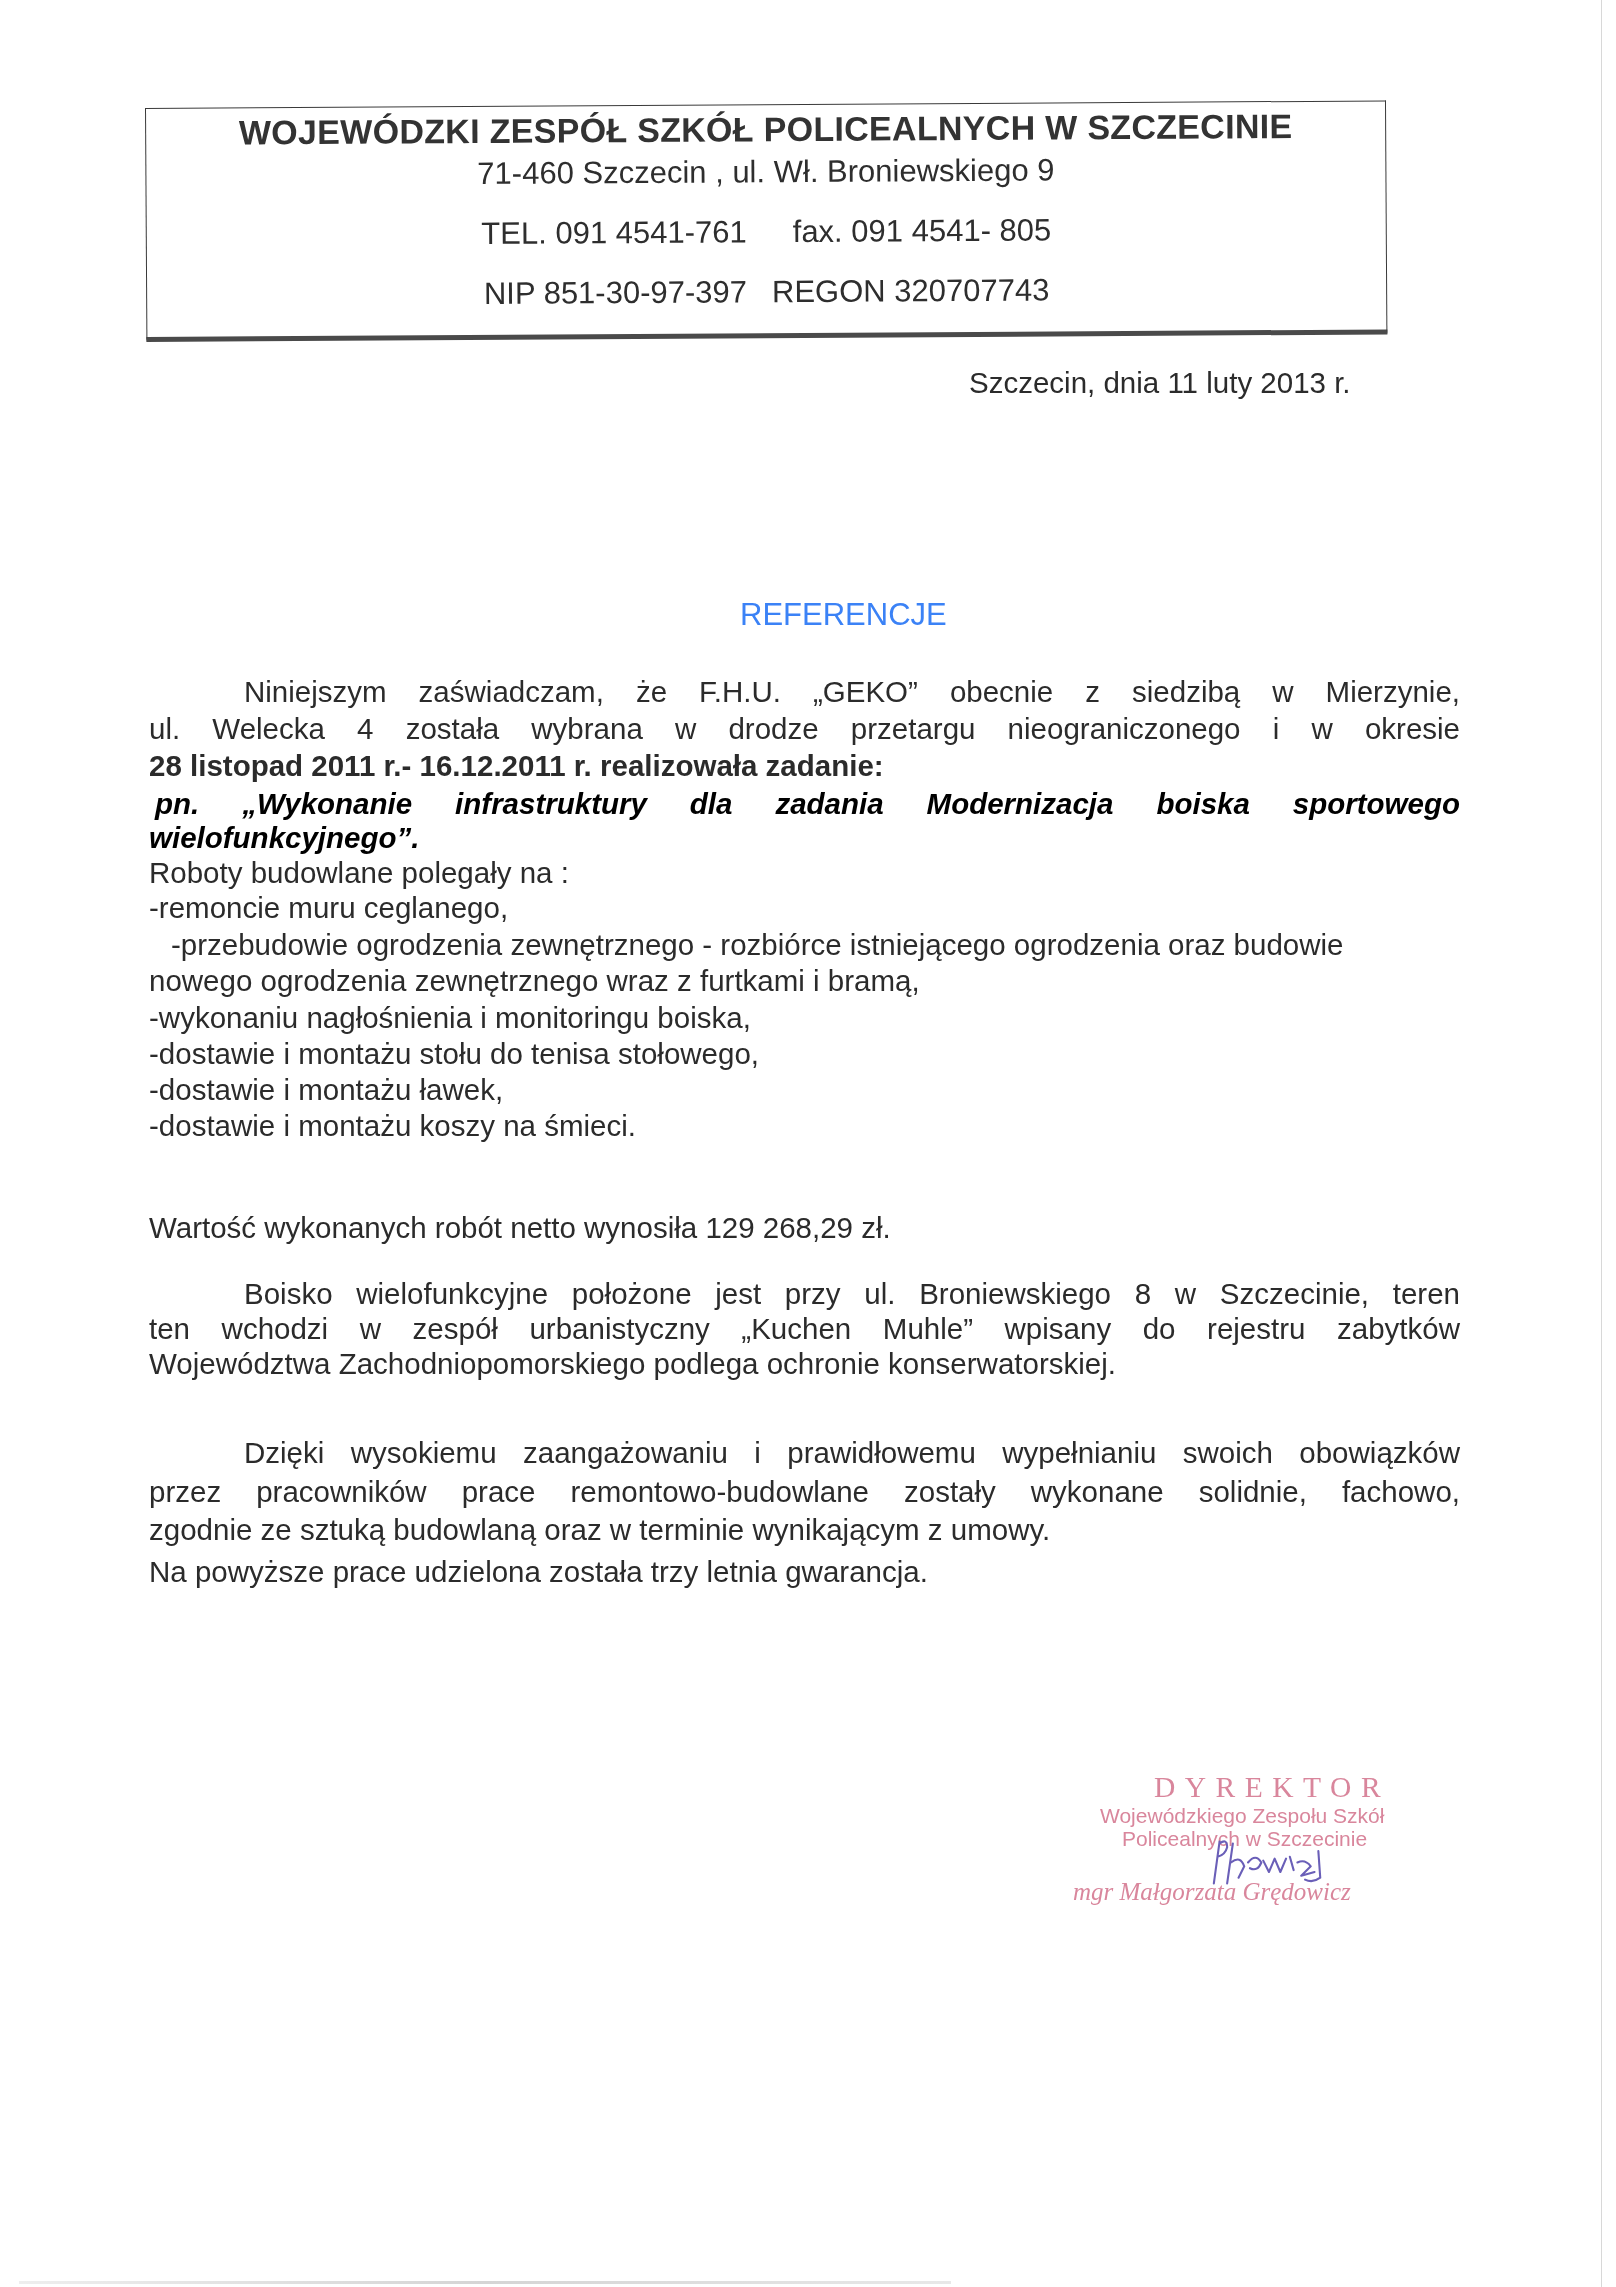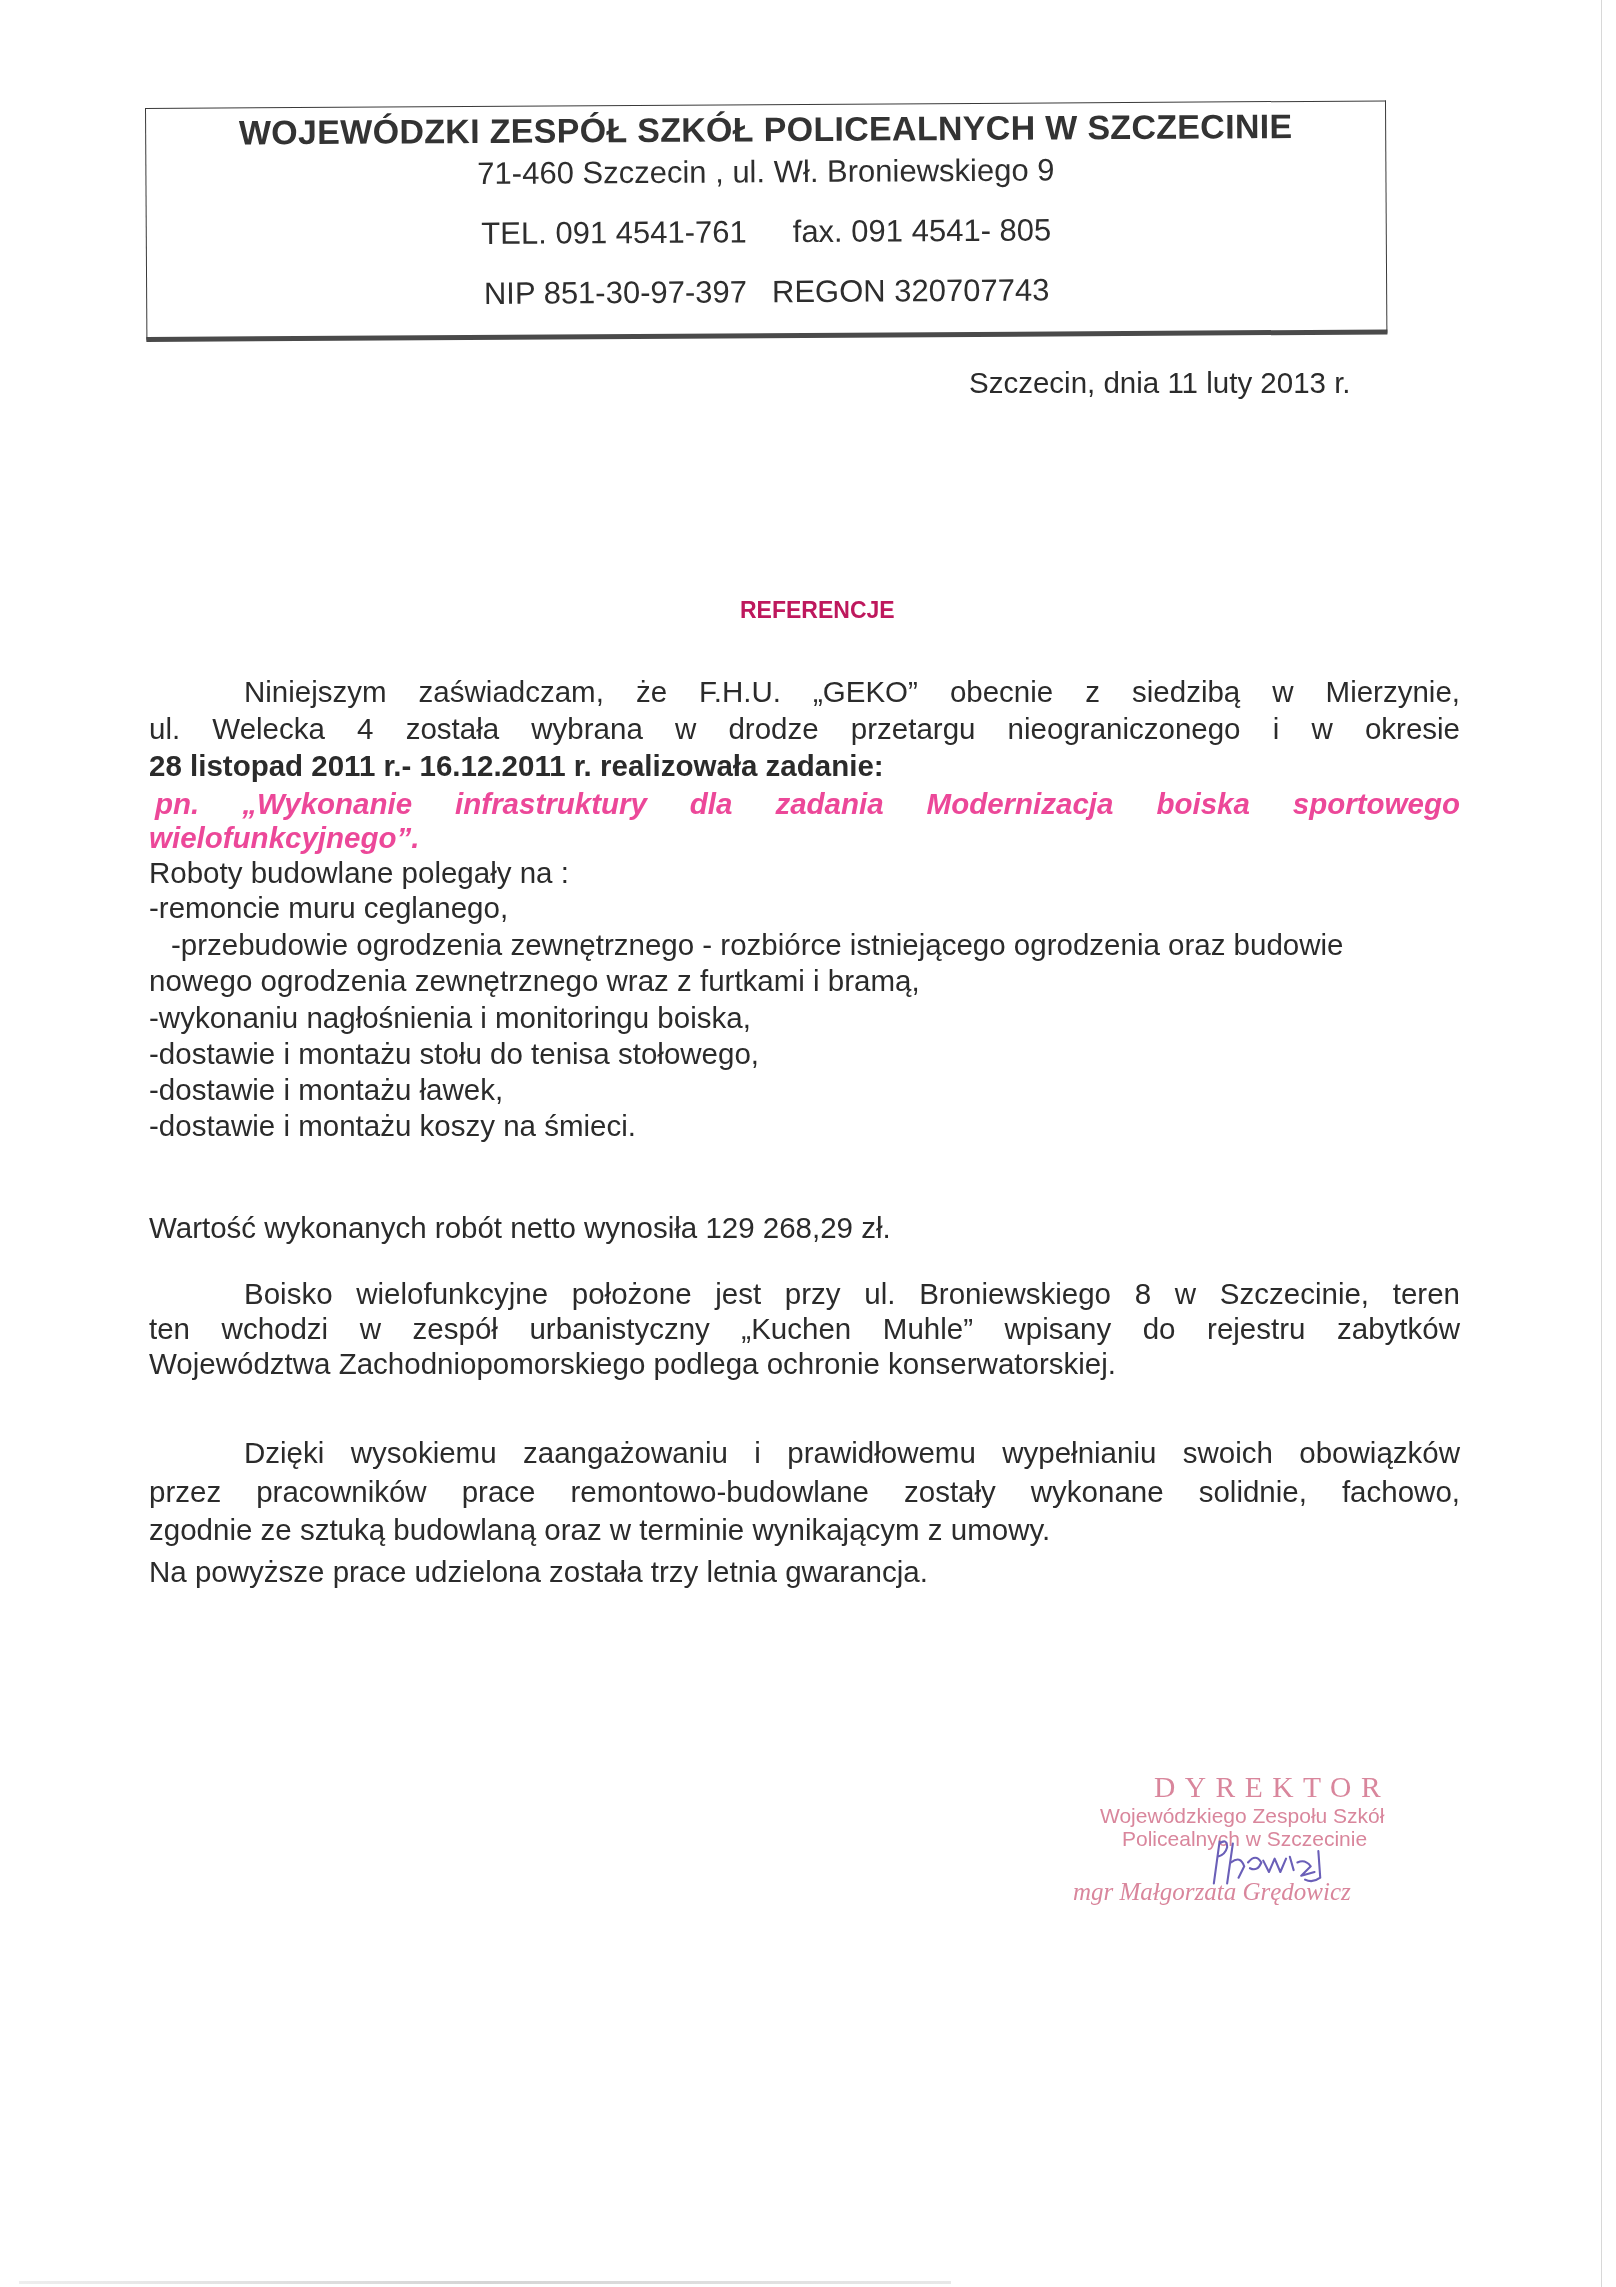--- a/index.html
+++ b/index.html
@@ -17,27 +17,27 @@
   }
   .hdr-line { position: absolute; left: 0; right: 0; text-align: center; white-space: nowrap; }
   #hdr-name { top: 4.8px; font-size: 34px; font-weight: bold; letter-spacing: 0.3px; color: #333; }
   #hdr-addr { top: 49px; font-size: 31px; color: #2e2e2e; }
   #hdr-phone { top: 109px; font-size: 31px; color: #2e2e2e; }
   #hdr-ids { top: 169px; font-size: 31px; color: #2e2e2e; }
   .gap { display: inline-block; width: 46px; }
   .gap2 { display: inline-block; width: 25px; }
 
   #date-line { left: 969px; top: 366px; font-size: 29.5px; }
-  #doc-title { left: 740px; top: 597px; font-size: 23px; font-weight: bold; color: #be185d; }
+  #doc-title { left: 740px; top: 597px; font-size: 31px; font-weight: normal; color: #3b82f6; }
 
   .body-text { font-size: 29.5px; color: #2b2b2b; }
   .justify-line { position: absolute; left: 149px; width: 1311px; text-align: justify; text-align-last: justify; white-space: nowrap; }
   .plain-line { position: absolute; left: 149px; white-space: nowrap; }
   .indent { padding-left: 95px; box-sizing: border-box; }
-  .bold-italic { font-weight: bold; font-style: italic; color: #ec4899; }
+  .bold-italic { font-weight: bold; font-style: italic; color: #000000; }
 
   
   .stamp { position: absolute; color: #d9869c; white-space: nowrap; }
   #stamp-title { left: 1154px; top: 1771px; font-family: "Liberation Serif", serif; font-size: 29.5px; letter-spacing: 9.5px; }
   #stamp-org1 { left: 1100px; top: 1804px; font-size: 21px; }
   #stamp-org2 { left: 1122px; top: 1827px; font-size: 21px; }
   #stamp-name { left: 1073px; top: 1878px; font-family: "Liberation Serif", serif; font-style: italic; font-size: 25px; }
   #signature { position: absolute; left: 1206px; top: 1834px; width: 124px; height: 57px; }
 
   #scan-edge-right { position: absolute; left: 1601px; top: 0; width: 1px; height: 2287px; background: #d8d8d8; }

